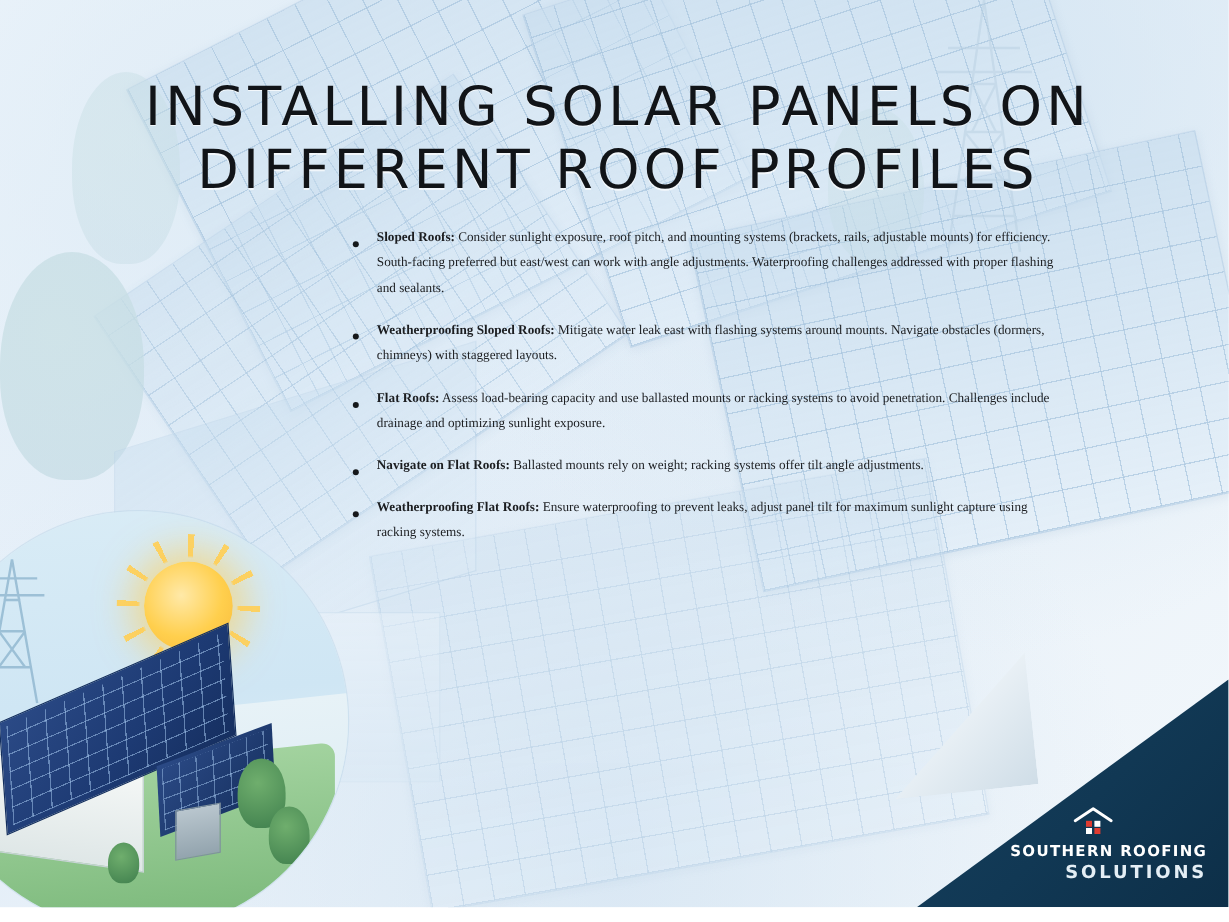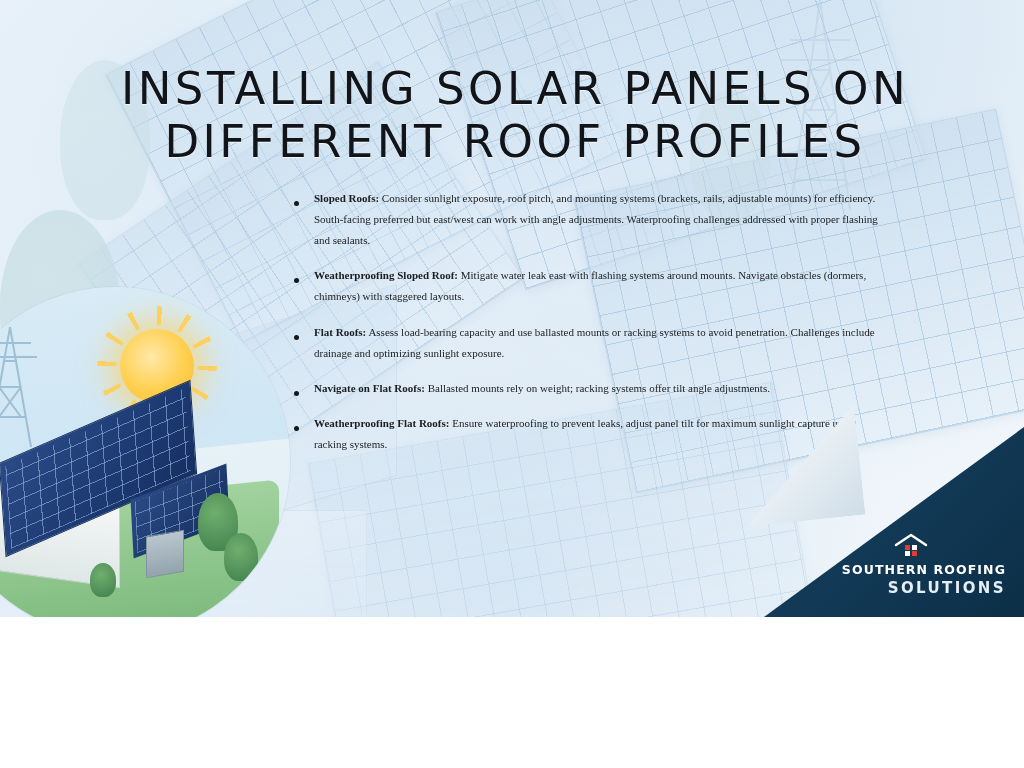--- a/index.html
+++ b/index.html
@@ -10,21 +10,21 @@
     width: 1024px;
     height: 768px;
     overflow: hidden;
     font-family: "Liberation Serif", serif;
     background: #ffffff;
   }
 
   .slide {
     position: relative;
     width: 1024px;
-    height: 617px;
+    height: 756px;
     overflow: hidden;
     background: linear-gradient(135deg, #eef5fb 0%, #e4eef8 35%, #eaf2f9 60%, #f2f7fb 100%);
   }
 
   
   .bg-wash {
     position: absolute;
     inset: 0;
     background:
       radial-gradient(circle at 78% 10%, rgba(210,228,242,0.85) 0%, rgba(210,228,242,0) 45%),
@@ -382,21 +382,21 @@
   </div>
 
   <div class="title">Installing Solar Panels on Different Roof Profiles</div>
 
   <div class="content">
     <ul class="bullets">
       <li>
         <b>Sloped Roofs:</b><span> Consider sunlight exposure, roof pitch, and mounting systems (brackets, rails, adjustable mounts) for efficiency. South-facing preferred but east/west can work with angle adjustments. Waterproofing challenges addressed with proper flashing and sealants.</span>
       </li>
       <li>
-        <b>Weatherproofing Sloped Roof:</b><span> Mitigate water leak east with flashing systems around mounts. Navigate obstacles (dormers, chimneys) with staggered layouts.</span>
+        <b>Weatherproofing Sloped Roofs:</b><span> Mitigate water leak east with flashing systems around mounts. Navigate obstacles (dormers, chimneys) with staggered layouts.</span>
       </li>
       <li>
         <b>Flat Roofs:</b><span> Assess load-bearing capacity and use ballasted mounts or racking systems to avoid penetration. Challenges include drainage and optimizing sunlight exposure.</span>
       </li>
       <li>
         <b>Navigate on Flat Roofs:</b><span> Ballasted mounts rely on weight; racking systems offer tilt angle adjustments.</span>
       </li>
       <li>
         <b>Weatherproofing Flat Roofs:</b><span> Ensure waterproofing to prevent leaks, adjust panel tilt for maximum sunlight capture using racking systems.</span>
       </li>

